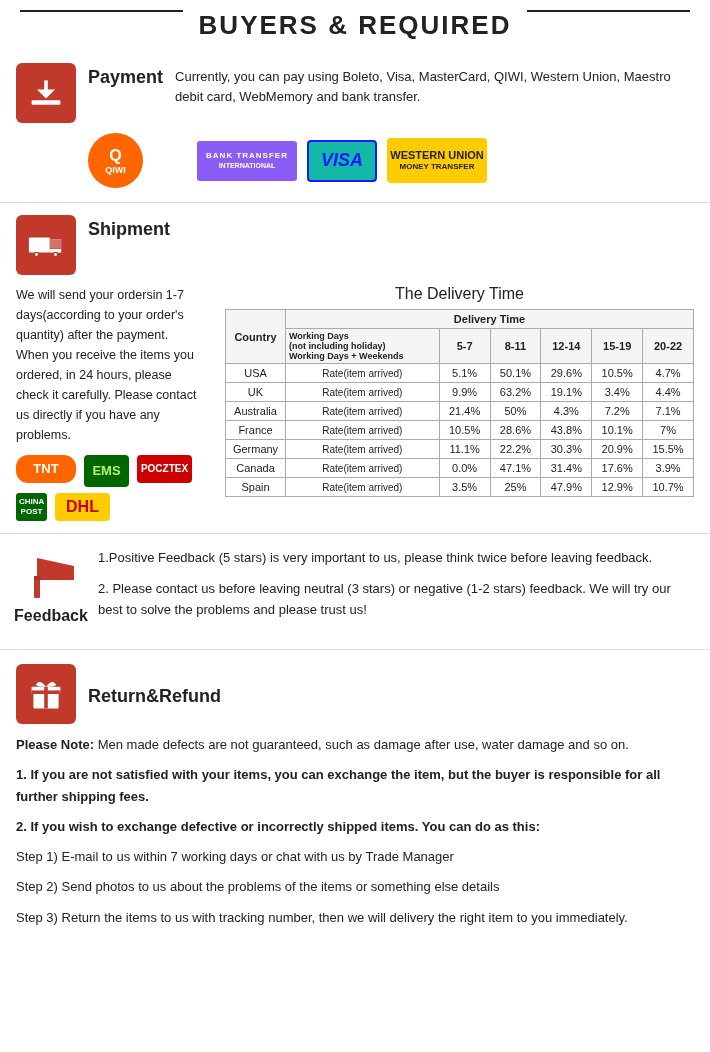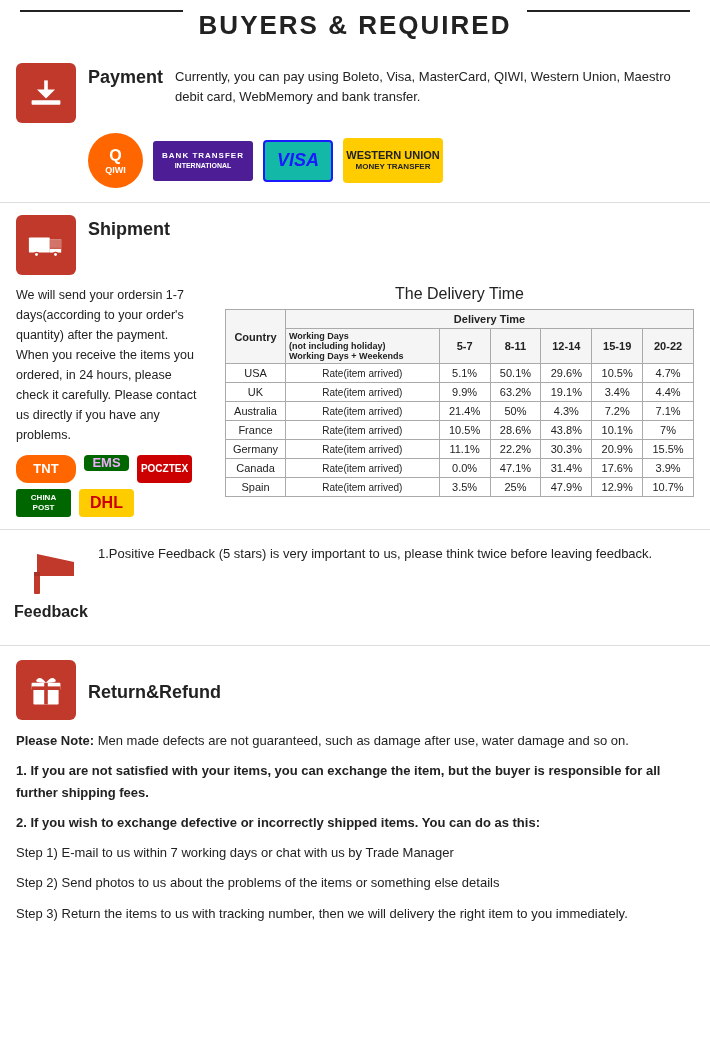--- a/index.html
+++ b/index.html
@@ -89,33 +89,34 @@
       background: #f60;
       display: flex;
       align-items: center;
       justify-content: center;
       flex-direction: column;
       color: white;
       font-weight: bold;
       font-size: 11px;
     }
     .logo-bank {
-      background: #4c1d95;
+      background: #8b5cf6;
       color: white;
       font-weight: bold;
       font-size: 9px;
       padding: 6px 8px;
       text-align: center;
       line-height: 1.3;
       border-radius: 3px;
       width: 100px;
       height: 40px;
       display: flex;
       flex-direction: column;
       justify-content: center;
+      margin-left: 44px;
     }
     .logo-visa {
       background: #14b8a6;
       border: 2px solid #1a1aff;
       color: #1a1aff;
       font-weight: bold;
       font-size: 18px;
       width: 70px;
       height: 42px;
       display: flex;
@@ -197,24 +198,24 @@
       padding: 4px 8px;
       border-radius: 12px;
       width: 60px;
       height: 28px;
       display: flex;
       align-items: center;
       justify-content: center;
     }
     .courier-ems {
       background: #006600;
-      color: #f0abfc;
+      color: #bef264;
       font-weight: bold;
       font-size: 13px;
-      padding: 8px 8px;
+      padding: 16px 8px;
       border-radius: 4px;
       width: 45px;
       height: 16px;
       display: flex;
       align-items: center;
       justify-content: center;
     }
     .courier-pocztex {
       background: #cc0000;
       color: white;
@@ -228,21 +229,21 @@
       align-items: center;
       justify-content: center;
     }
     .courier-chinapost {
       background: #006600;
       color: white;
       font-weight: bold;
       font-size: 8px;
       padding: 2px 4px;
       border-radius: 3px;
-      width: 55px;
+      width: 31px;
       height: 28px;
       display: flex;
       align-items: center;
       justify-content: center;
       text-align: center;
       line-height: 1.2;
     }
     .courier-dhl {
       background: #ffcc00;
       color: #cc0000;
@@ -458,20 +459,21 @@
 
       <svg width="55" height="55" viewBox="0 0 55 55">
         <rect x="10" y="30" width="6" height="20" rx="1" fill="#c0392b"></rect>
         <polygon points="13,10 50,18 50,32 13,32" fill="#c0392b"></polygon>
         <rect x="10" y="28" width="6" height="4" fill="#a93226"></rect>
       </svg>
       <span class="section-label" style="font-size:16px;">Feedback</span>
     </div>
     <div class="feedback-texts">
       <p style="margin-bottom:10px;">1.Positive Feedback (5 stars) is very important to us, please think twice before leaving feedback.</p>
+      <p>2. Please contact us before leaving neutral (3 stars) or negative  (1-2 stars) feedback. We will try our best to solve the problems and please trust us!</p>
     </div>
   </div>
 </div>
 
 <div class="section-refund">
   <div class="refund-top">
     <div class="icon-box">
       <svg viewBox="0 0 40 40" xmlns="http://www.w3.org/2000/svg" style="width:36px;height:36px;">
 
         <rect x="6" y="18" width="28" height="18" rx="1" fill="white"></rect>

